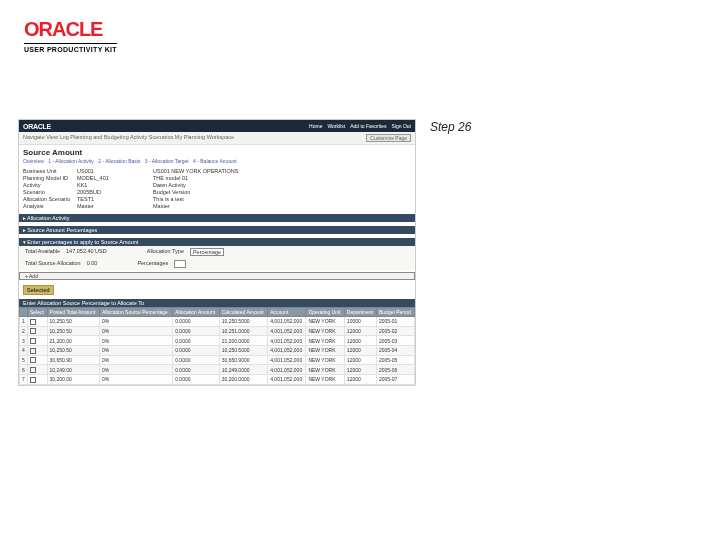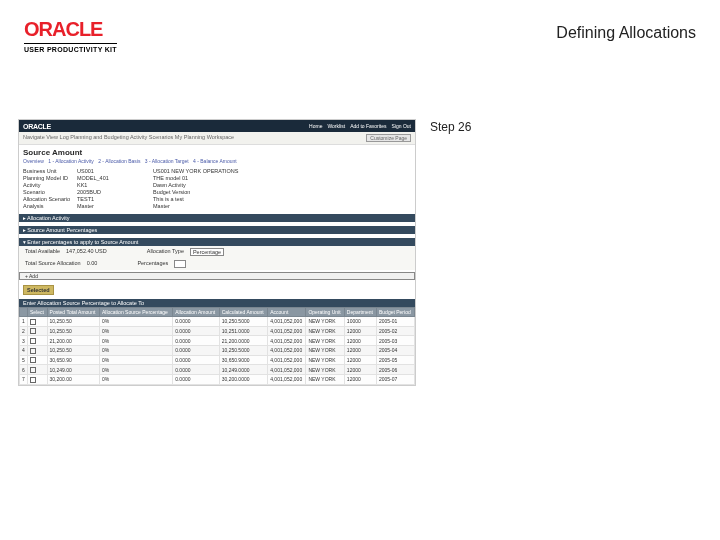--- a/index.html
+++ b/index.html
@@ -4,21 +4,21 @@
   <style>
     * { margin: 0; padding: 0; box-sizing: border-box; }
     body { font-family: Arial, sans-serif; width: 720px; height: 540px; background: #fff; position: relative; }
     .header { padding: 18px 24px 6px 24px; display: flex; justify-content: space-between; align-items: flex-start; }
     .logo-block { display: flex; flex-direction: column; }
     .oracle-logo { color: #e8202a; font-family: Arial, sans-serif; font-weight: bold; font-size: 20px; letter-spacing: -1px; }
     .logo-sub { font-size: 7px; font-weight: bold; letter-spacing: 0.3px; margin-top: 2px; border-top: 1px solid #000; padding-top: 2px; }
     .page-title { font-size: 16px; color: #222; text-align: right; padding-top: 6px; }
     .content { display: flex; padding: 60px 18px 0 18px; gap: 14px; }
     .left { width: 398px; }
-    .right { width: 270px; font-size: 12px; color: #222; line-height: 1.35; }
+    .right { width: 270px; font-size: 12px; color: #222; line-height: 1.35; font-style: italic; }
     .step-title { margin-bottom: 22px; }
     .step-body { }
     .bold { font-weight: bold; }
 
     
     .app { width: 398px; border: 1px solid #ccc; font-size: 6px; color: #333; background: #fff; }
     .app-top { background: #1a2a3a; color: #fff; display: flex; align-items: center; padding: 2px 4px; justify-content: space-between; height: 12px; }
     .app-top-l { font-weight: bold; font-size: 7px; letter-spacing: -0.3px; }
     .app-top-r { display: flex; gap: 5px; font-size: 5px; }
     .app-crumb { background: #f2f2ee; padding: 2px 4px; font-size: 5.5px; color: #666; border-bottom: 1px solid #ddd; display: flex; justify-content: space-between; }
@@ -42,21 +42,20 @@
     .tab-sel { background: #ceb862; padding: 1px 3px; margin: 3px 4px 0 4px; display: inline-block; border: 1px solid #a99344; font-size: 5.5px; font-weight: bold; color: #333; }
   </style>
 </head>
 <body>
 
 <div class="header">
   <div class="logo-block">
     <div class="oracle-logo">ORACLE</div>
     <div class="logo-sub">USER PRODUCTIVITY KIT</div>
   </div>
-  <div class="page-title">Defining Allocations</div>
 </div>
 
 <div class="content">
   <div class="left">
     <div class="app">
       <div class="app-top">
         <div class="app-top-l">ORACLE</div>
         <div class="app-top-r">
           <span>Home</span>
           <span>Worklist</span>

